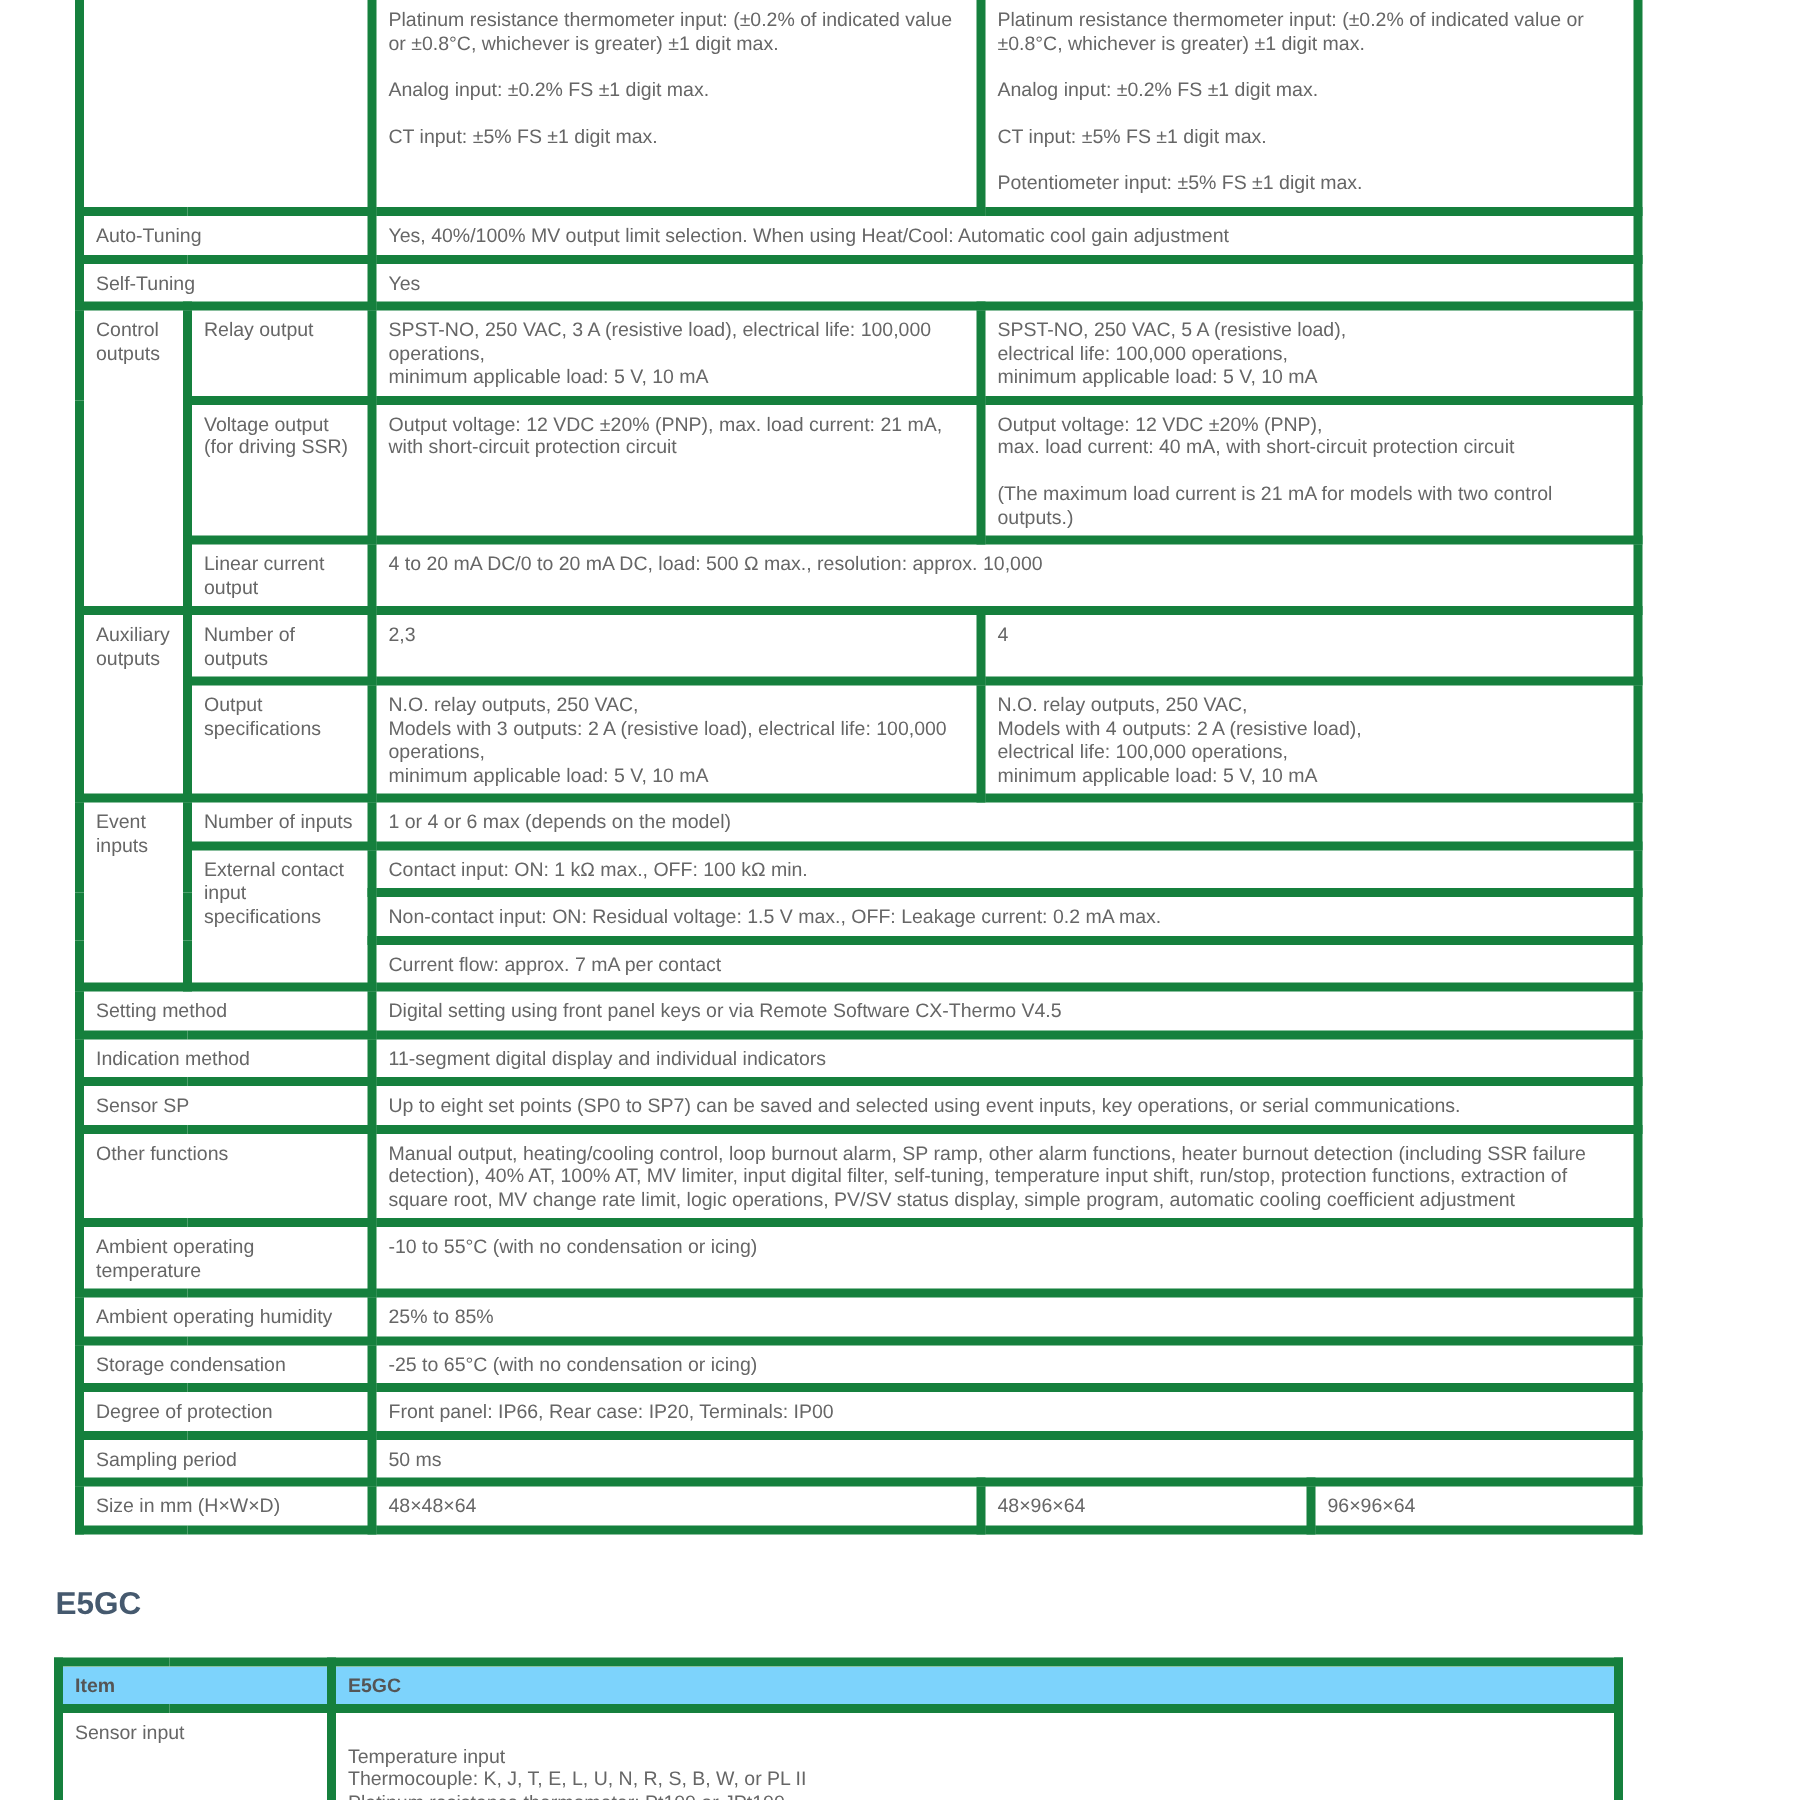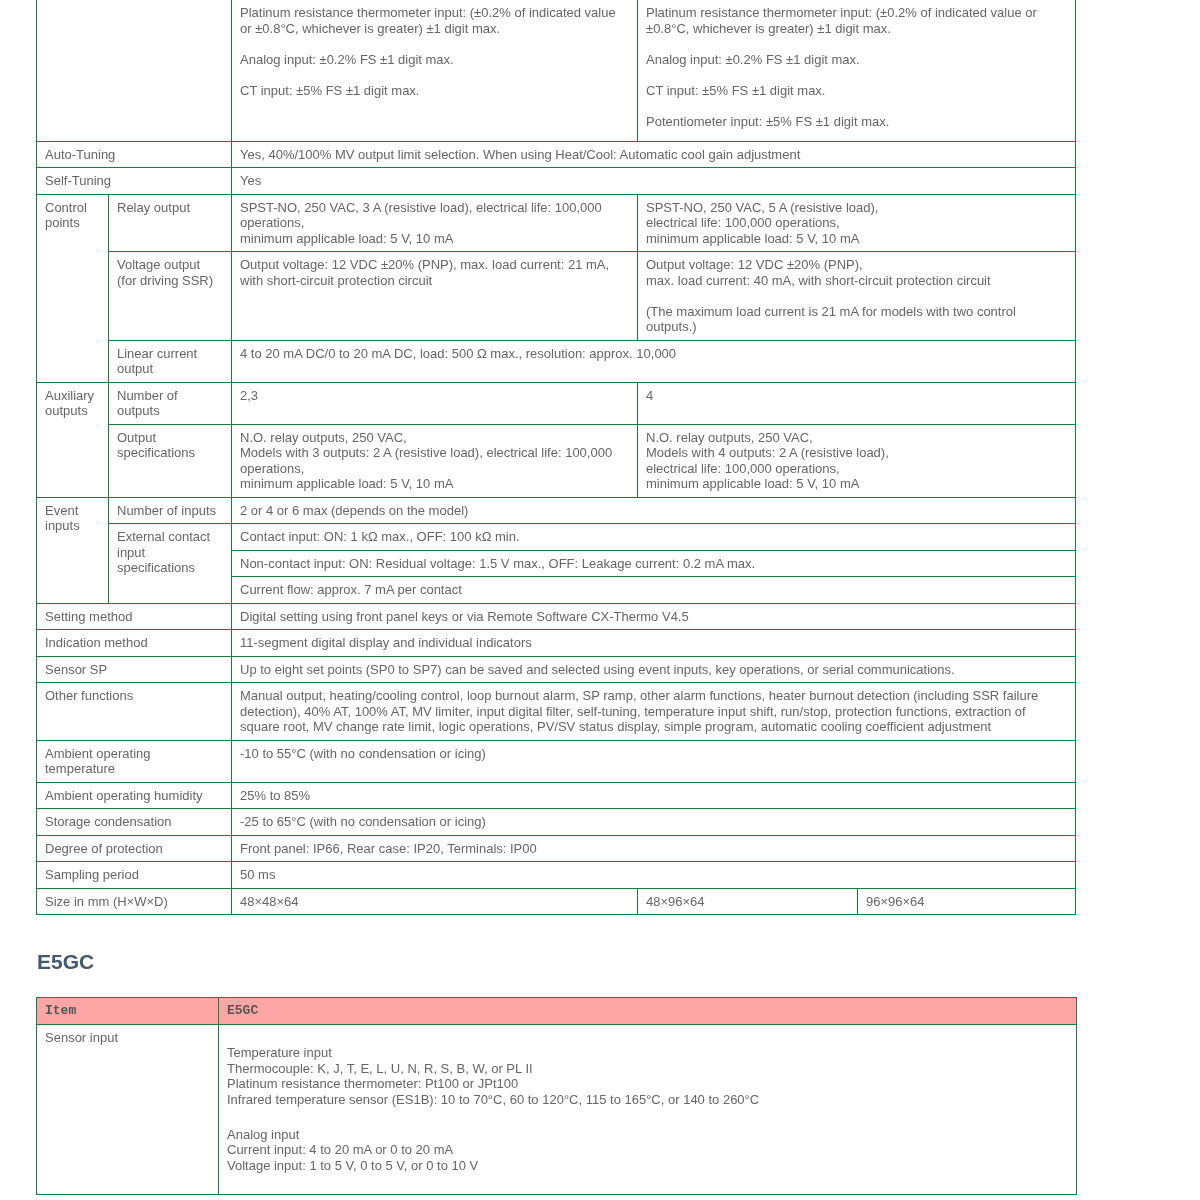--- a/index.html
+++ b/index.html
@@ -11,39 +11,38 @@
     overflow: hidden;
     font-family: "Liberation Sans", sans-serif;
   }
   .wrap { padding-left: 36px; }
   table.spec {
     border-collapse: collapse;
     table-layout: fixed;
     width: 1040px;
   }
   table.spec td, table.spec th {
-    border: 1px solid #15803d;
+    border: 6px solid #15803d;
     vertical-align: top;
     text-align: left;
     padding: 5px 8px;
     font-size: 13px;
     line-height: 15.5px;
     color: #666666;
     font-weight: normal;
     white-space: pre-line;
     overflow: hidden;
   }
   
-  table.spec.cropped { border-top: none; }
+  table.spec.cropped { border-top: none; margin-left: 14px; }
   table.spec.cropped tr:first-child td { border-top: none; }
   table.spec th {
-    background: #fca5a5;
+    background: #7dd3fc;
     font-weight: bold;
     color: #555555;
-    font-family: Liberation Mono, monospace;
   }
   h2.section-heading {
     margin: 36px 0 24px 1px;
     font-size: 21px;
     line-height: 22px;
     font-weight: bold;
     color: #45596e;
   }
   td.indent { padding-left: 14px; }
   td.indent .block2 { margin-top: 4px; }
@@ -79,21 +78,21 @@
     </tr>
     <tr style="height:26px">
       <td colspan="2">Auto-Tuning</td>
       <td colspan="3">Yes, 40%/100% MV output limit selection. When using Heat/Cool: Automatic cool gain adjustment</td>
     </tr>
     <tr style="height:26px">
       <td colspan="2">Self-Tuning</td>
       <td colspan="3">Yes</td>
     </tr>
     <tr style="height:56px">
-      <td rowspan="3">Control points</td>
+      <td rowspan="3">Control outputs</td>
       <td>Relay output</td>
       <td>SPST-NO, 250 VAC, 3 A (resistive load), electrical life: 100,000 operations,
 minimum applicable load: 5 V, 10 mA</td>
       <td colspan="2">SPST-NO, 250 VAC, 5 A (resistive load),
 electrical life: 100,000 operations,
 minimum applicable load: 5 V, 10 mA</td>
     </tr>
     <tr style="height:78px">
       <td>Voltage output (for driving SSR)</td>
       <td>Output voltage: 12 VDC ±20% (PNP), max. load current: 21 mA, with short-circuit protection circuit</td>
@@ -118,21 +117,21 @@
 Models with 3 outputs: 2 A (resistive load), electrical life: 100,000 operations,
 minimum applicable load: 5 V, 10 mA</td>
       <td colspan="2">N.O. relay outputs, 250 VAC,
 Models with 4 outputs: 2 A (resistive load),
 electrical life: 100,000 operations,
 minimum applicable load: 5 V, 10 mA</td>
     </tr>
     <tr style="height:26px">
       <td rowspan="4">Event inputs</td>
       <td>Number of inputs</td>
-      <td colspan="3">2 or 4 or 6 max (depends on the model)</td>
+      <td colspan="3">1 or 4 or 6 max (depends on the model)</td>
     </tr>
     <tr style="height:26px">
       <td rowspan="3">External contact input specifications</td>
       <td colspan="3">Contact input: ON: 1 kΩ max., OFF: 100 kΩ min.</td>
     </tr>
     <tr style="height:26px">
       <td colspan="3">Non-contact input: ON: Residual voltage: 1.5 V max., OFF: Leakage current: 0.2 mA max.</td>
     </tr>
     <tr style="height:26px">
       <td colspan="3">Current flow: approx. 7 mA per contact</td>

